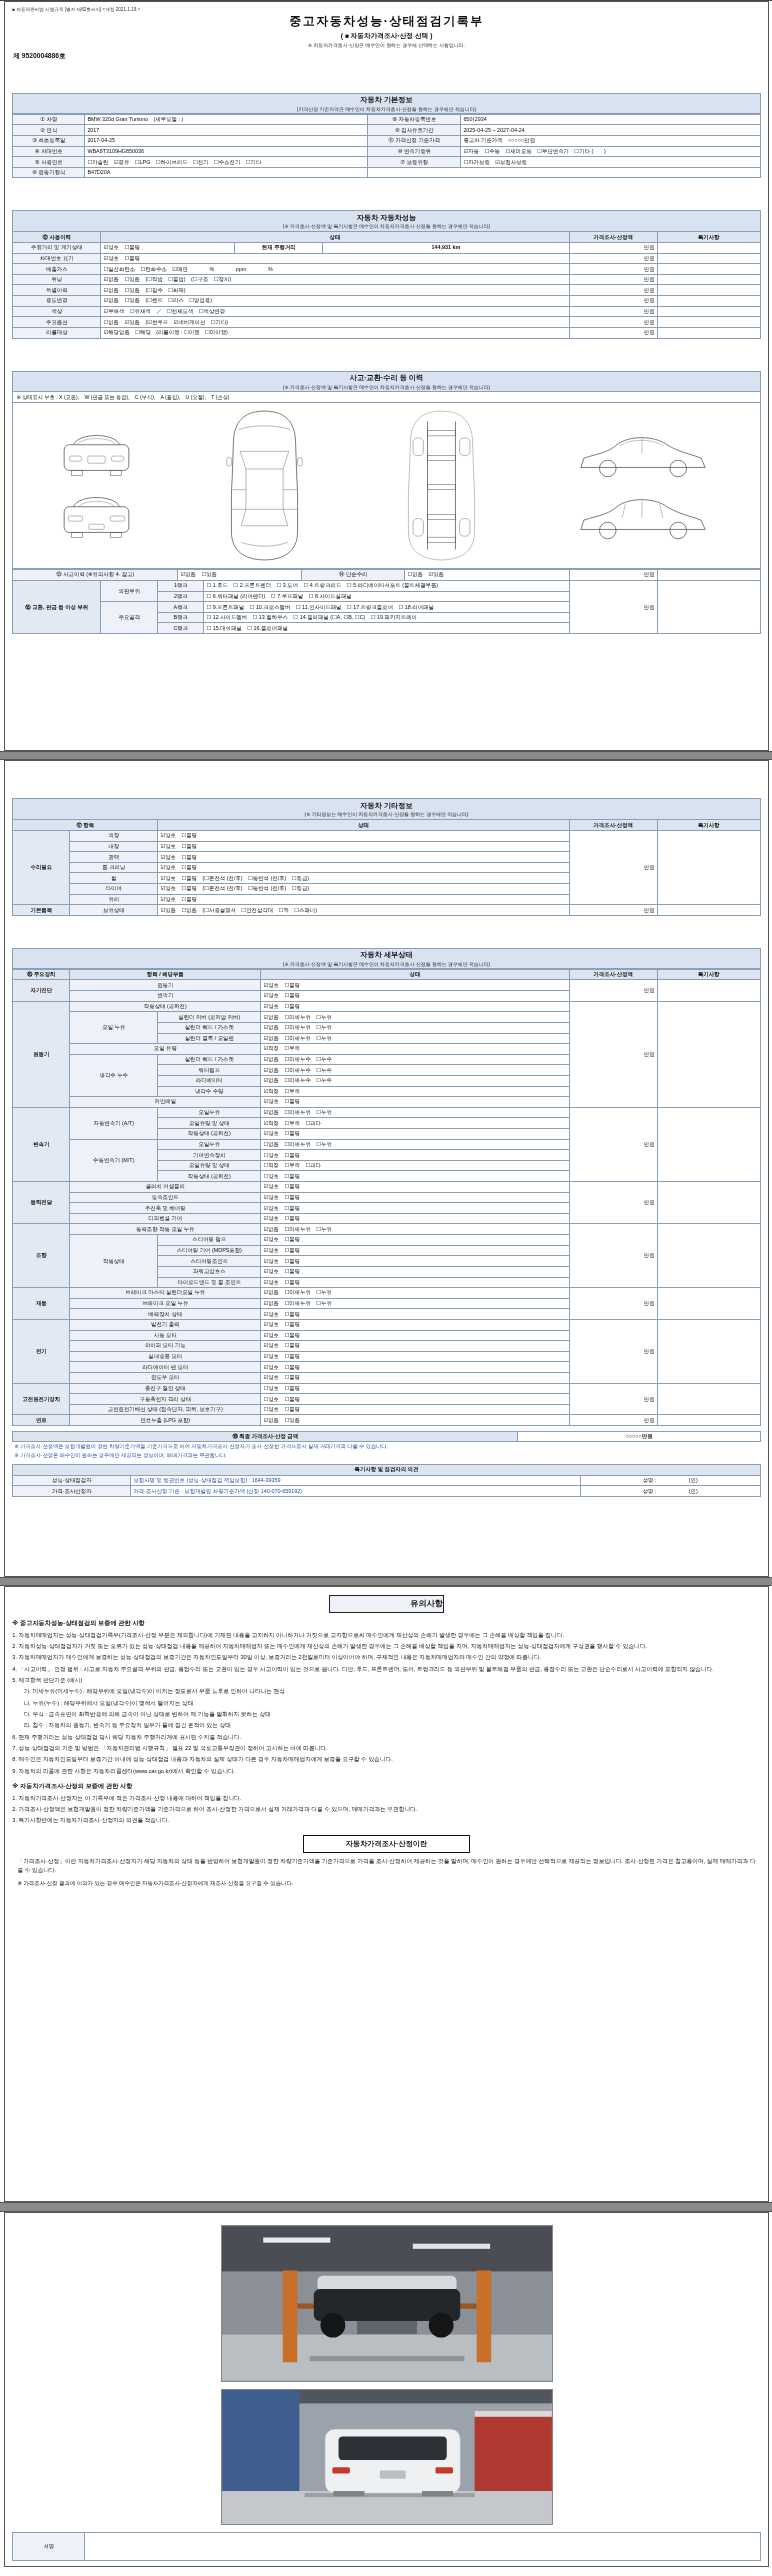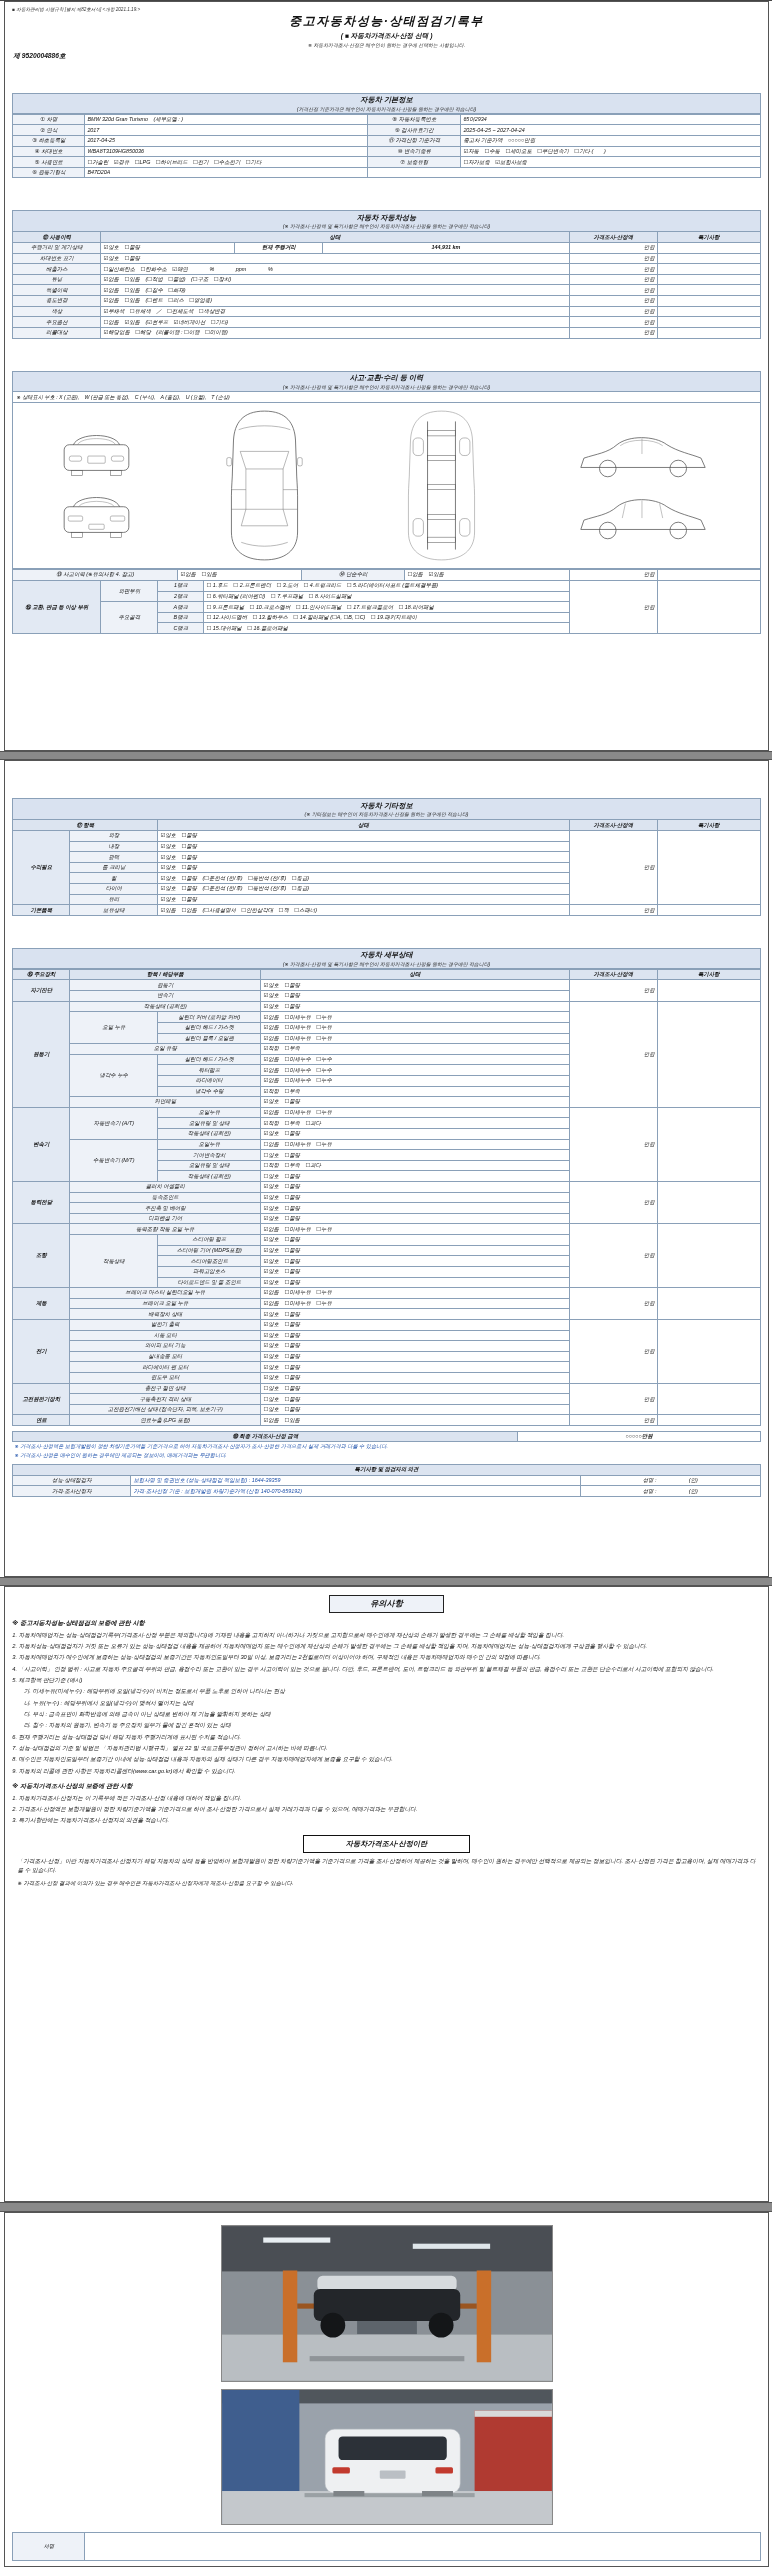--- a/index.html
+++ b/index.html
@@ -1,17 +1,17 @@
 <!DOCTYPE html>
 <html lang="ko" style="font-size:8.2px"><head>
 <meta charset="utf-8">
 <style>
   html,body{margin:0;padding:0;background:#ffffff;font-family:"Liberation Sans","DejaVu Sans",sans-serif;color:#111;}
   .sheet{width:773px;margin:0 auto;border-top:0.5px solid #444;}
-  .page{margin:0 4.1px;border:0.5px solid #555;background:#fff;padding:5.2px 7.2px;box-sizing:border-box;font-style:italic;}
+  .page{margin:0 4.1px;border:0.5px solid #555;background:#fff;padding:5.2px 7.2px;box-sizing:border-box;}
   .page1{min-height:750px;}
   .page2{min-height:817px;}
   .page3{min-height:616px;}
   .page4{min-height:335px;}
   .gap{height:7.2px;background:#8a8a8a;border-top:0.5px solid #555;border-bottom:0.5px solid #555;}
   .form-note{font-size:4.6px;color:#333;margin-bottom:1px;}
   .title-wrap{text-align:center;margin-top:1px;}
   .main-title{font-size:12px;font-weight:bold;letter-spacing:1.5px;}
   .sub-title{font-size:6.7px;font-weight:bold;margin-top:1.5px;}
   .title-note{font-size:4.9px;color:#222;margin-top:1px;}
@@ -33,21 +33,21 @@
   td.mv{font-weight:bold;text-align:center;border:1px solid #3a5a86;font-size:6.4px;}
   td.op{color:#1b4faa;font-size:5.2px;text-align:left;}
   td.sg{text-align:center;}
   td.finalv{text-align:center;font-weight:bold;font-size:6.7px;}
   td.finall{background:#dce4f0;font-weight:bold;text-align:center;font-size:6.4px;}
   .legend{font-size:5.2px;padding:1.5px 3.1px;border:0.5px solid #8aa0b8;border-top:none;background:#fff;}
   .diagram{border:0.5px solid #8aa0b8;border-top:none;padding:5.2px 3.1px;display:flex;justify-content:space-around;align-items:center;background:#fff;}
   .diagram svg{flex:0 0 auto;}
   .dcol{display:flex;flex-direction:column;gap:5.2px;align-items:center;}
   .blue-note{color:#1b4faa;font-size:5.2px;line-height:1.45;margin:1px 0 0 2.1px;}
-  .notice-title{display:block;width:113px;margin:2.1px auto 6.2px;border:1px solid #222;text-align:center;font-weight:bold;font-size:8.2px;padding:2.6px 0;background:#eef2f8;}
+  .notice-title{display:block;width:113px;margin:2.1px auto 6.2px;border:1px solid #222;text-align:right;font-weight:bold;font-size:8.2px;padding:2.6px 0;background:#eef2f8;}
   .notice-sub{font-weight:bold;font-size:6.2px;margin:6.2px 0 2.6px;}
   .notice-item{font-size:5.7px;line-height:1.62;margin:2.1px 0;text-align:justify;}
   .pq-box-title{display:block;width:165px;margin:9.3px auto 4.1px;border:1px solid #111;text-align:center;font-weight:bold;font-size:7.2px;padding:3.1px 0;background:#fff;}
   .pq-box-text{font-size:5.7px;line-height:1.6;text-align:justify;margin:2.1px 5.2px;}
   .pq-box-note{font-size:5.4px;line-height:1.5;margin:4.1px 5.2px 0;color:#222;}
   .photo-bar{background:#111;color:#fff;text-align:center;font-weight:bold;font-size:7.2px;padding:3.1px 0;border:0.5px solid #000;margin-top:2.1px;}
   .photo{display:block;margin:7.2px auto;border:0.5px solid #888;}
   .sign-table td.empty{height:24px;}
 </style>
 </head>

